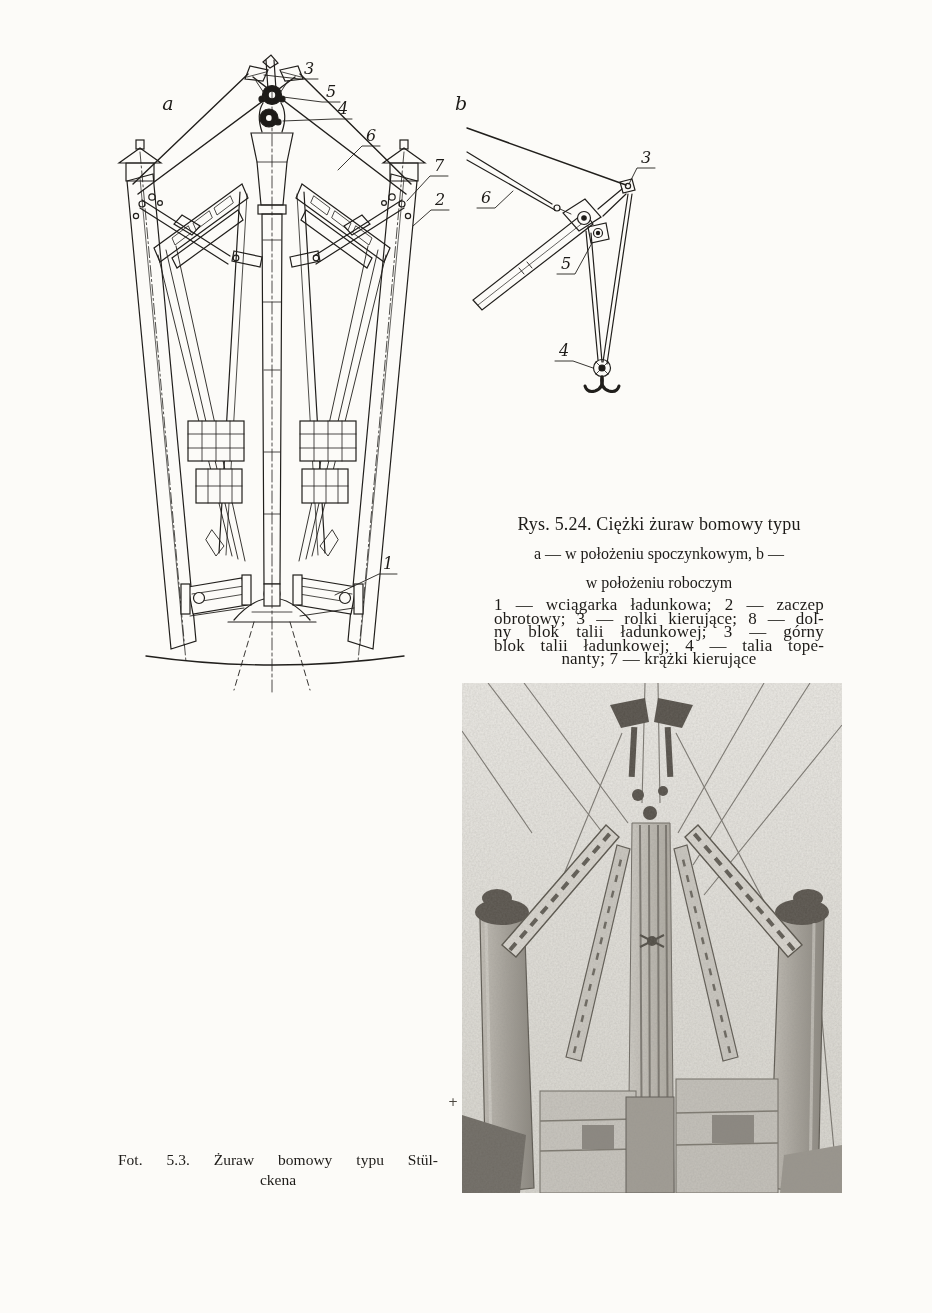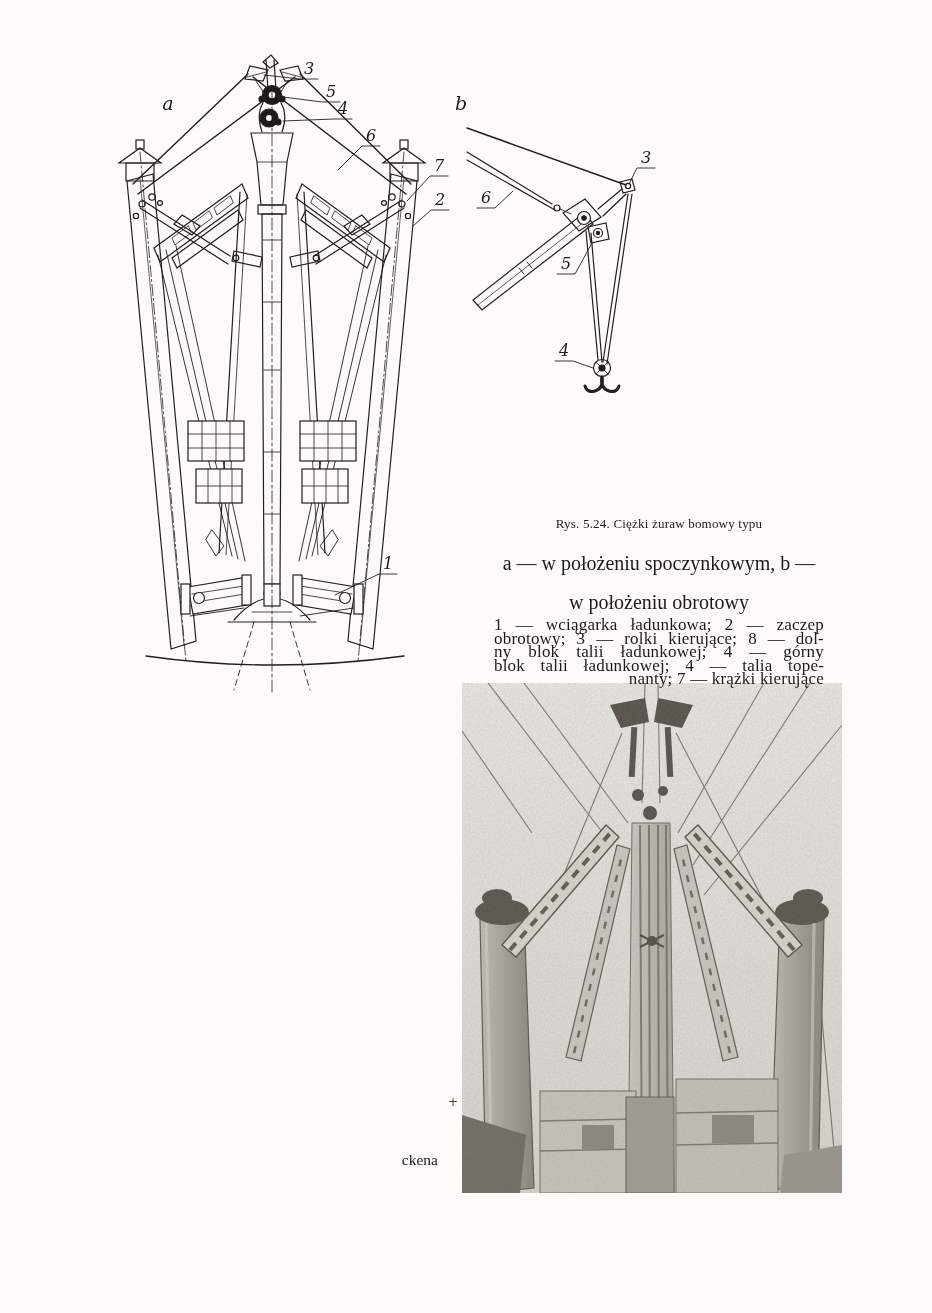--- a/index.html
+++ b/index.html
@@ -17,31 +17,31 @@
     font-family:"DejaVu Serif", serif;font-style:italic;
     font-size:19px;fill:#1d1b18;
   }
   .photo{
     position:absolute;left:462px;top:683px;width:380px;height:510px;
   }
   .photo svg{display:block;width:100%;height:100%;}
   .cap-rys{
     position:absolute;left:494px;top:514px;width:330px;text-align:center;
   }
-  .cap-title{font-size:13px;line-height:20px;letter-spacing:.2px;}
-  .cap-sub{font-size:20px;line-height:19px;margin-top:20px;}
+  .cap-title{font-size:18px;line-height:20px;letter-spacing:.2px;}
+  .cap-sub{font-size:16px;line-height:19px;margin-top:10px;}
   .cap-legend{font-size:17px;line-height:13.6px;margin-top:6px;letter-spacing:.2px;}
   .cap-legend .jline{text-align:justify;text-align-last:justify;}
-  .cap-legend .cline{text-align:right;}
+  .cap-legend .cline{text-align:center;}
   .cap-fot{
     position:absolute;left:118px;top:1150px;width:320px;
     font-size:15.5px;line-height:20px;
   }
   .cap-fot .jline{text-align:justify;text-align-last:justify;}
-  .cap-fot .cline{text-align:right;}
+  .cap-fot .cline{text-align:center;}
   .plus-mark{
     position:absolute;left:448px;top:1095px;font-size:12px;color:#4a463f;
     font-family:"DejaVu Sans", sans-serif;
   }
 </style>
 </head>
 <body>
 
 <div class="page">
 
@@ -410,28 +410,29 @@
         <polygon points="322,472 380,462 380,510 318,510" fill="#9a968e"></polygon>
       </g>
 
       <rect x="0" y="0" width="380" height="510" filter="url(#grain)" opacity="0.5" fill="#ffffff"></rect>
     </svg>
   </div>
 
   <div class="cap-rys">
     <div class="cap-title">Rys. 5.24. Ciężki żuraw bomowy typu</div>
     <div class="cap-sub">a — w położeniu spoczynkowym, b —</div>
-    <div class="cap-sub">w położeniu obrotowy</div>
+    <div class="cap-sub">w położeniu roboczym</div>
     <div class="cap-legend">
       <div class="jline">1 — wciągarka ładunkowa; 2 — zaczep</div>
       <div class="jline">obrotowy; 3 — rolki kierujące; 8 — dol-</div>
-      <div class="jline">ny blok talii ładunkowej; 4 — górny</div>
+      <div class="jline">ny blok talii ładunkowej; 3 — górny</div>
       <div class="jline">blok talii ładunkowej; 4 — talia tope-</div>
       <div class="cline">nanty; 7 — krążki kierujące</div>
     </div>
   </div>
 
   <div class="cap-fot">
+    <div class="jline">Fot. 5.3. Żuraw bomowy typu Stül-</div>
     <div class="cline">ckena</div>
   </div>
 
   <span class="plus-mark">+</span>
 </div>
 
 </body></html>

